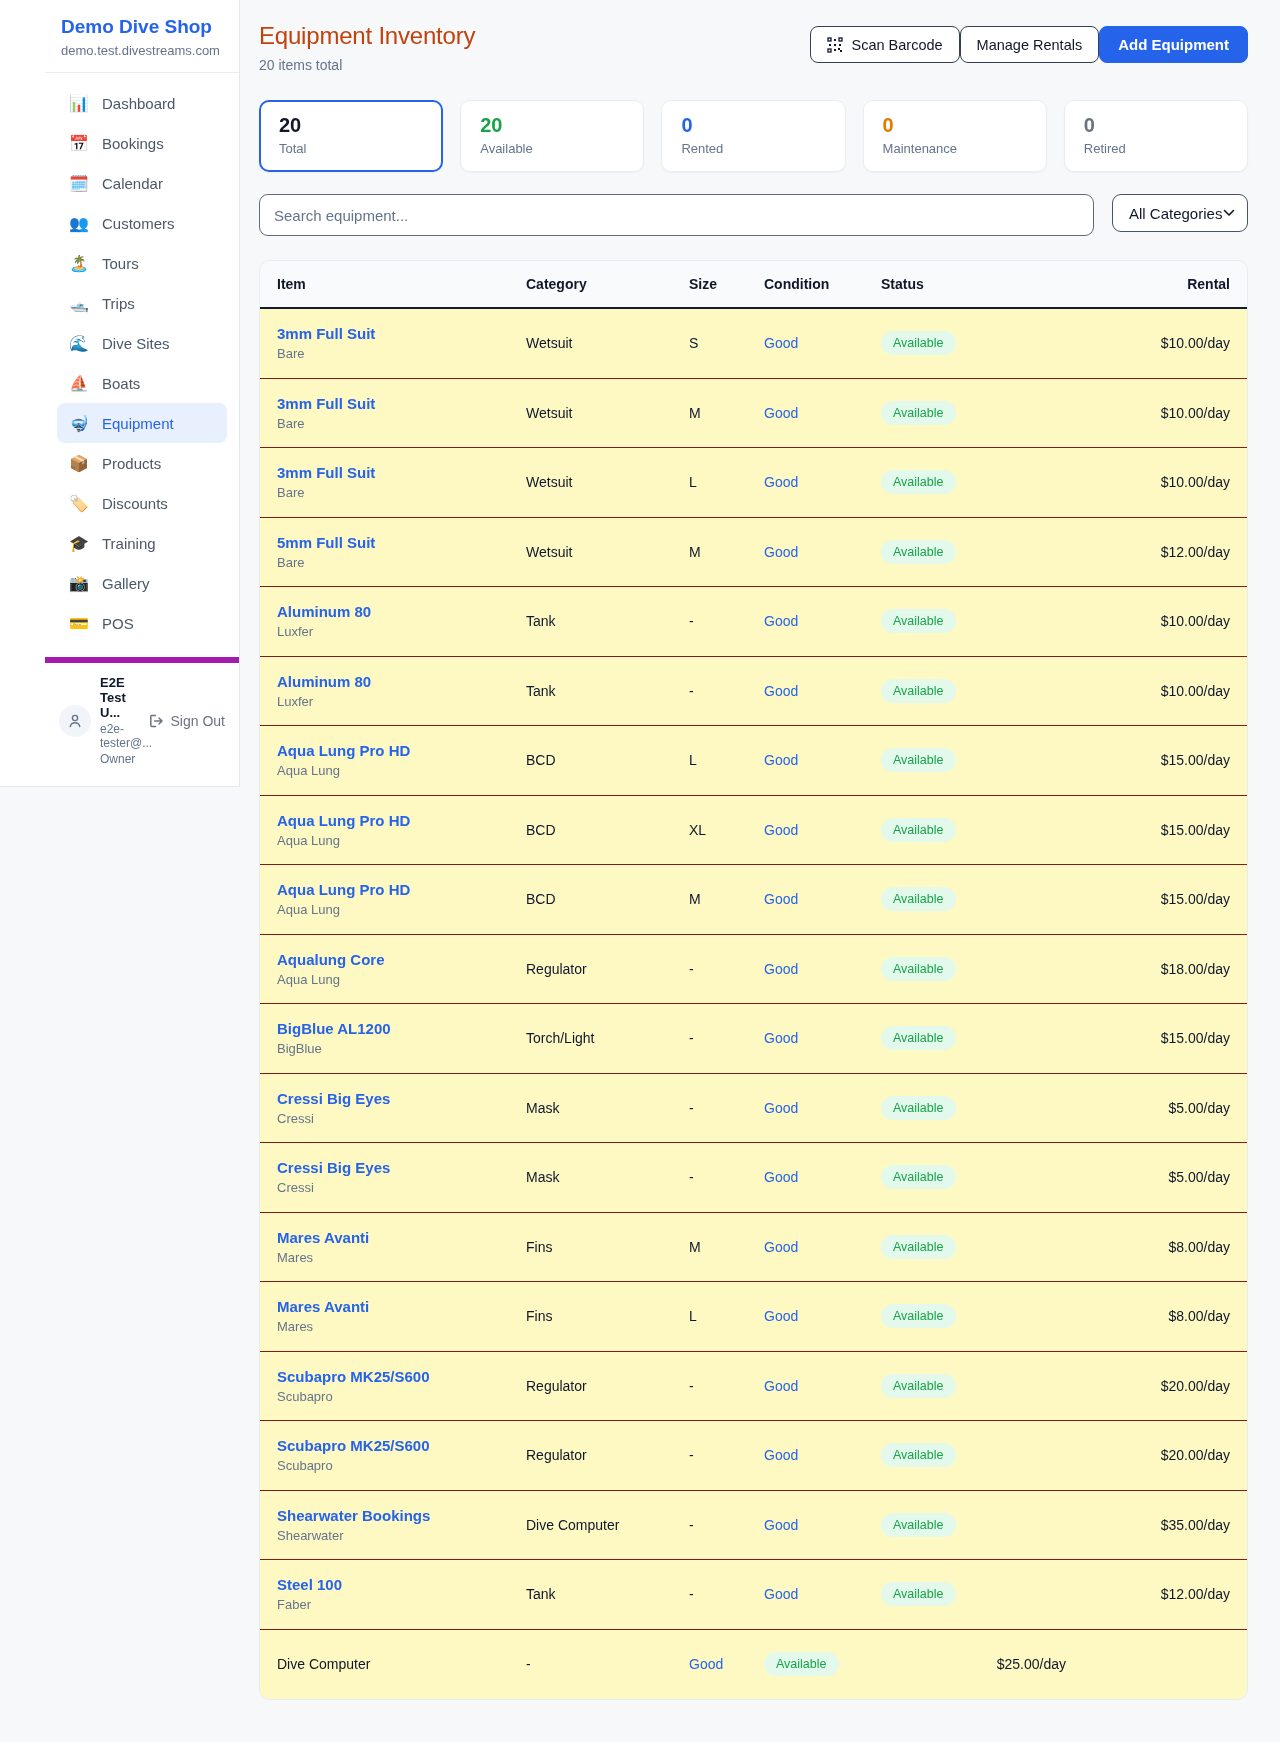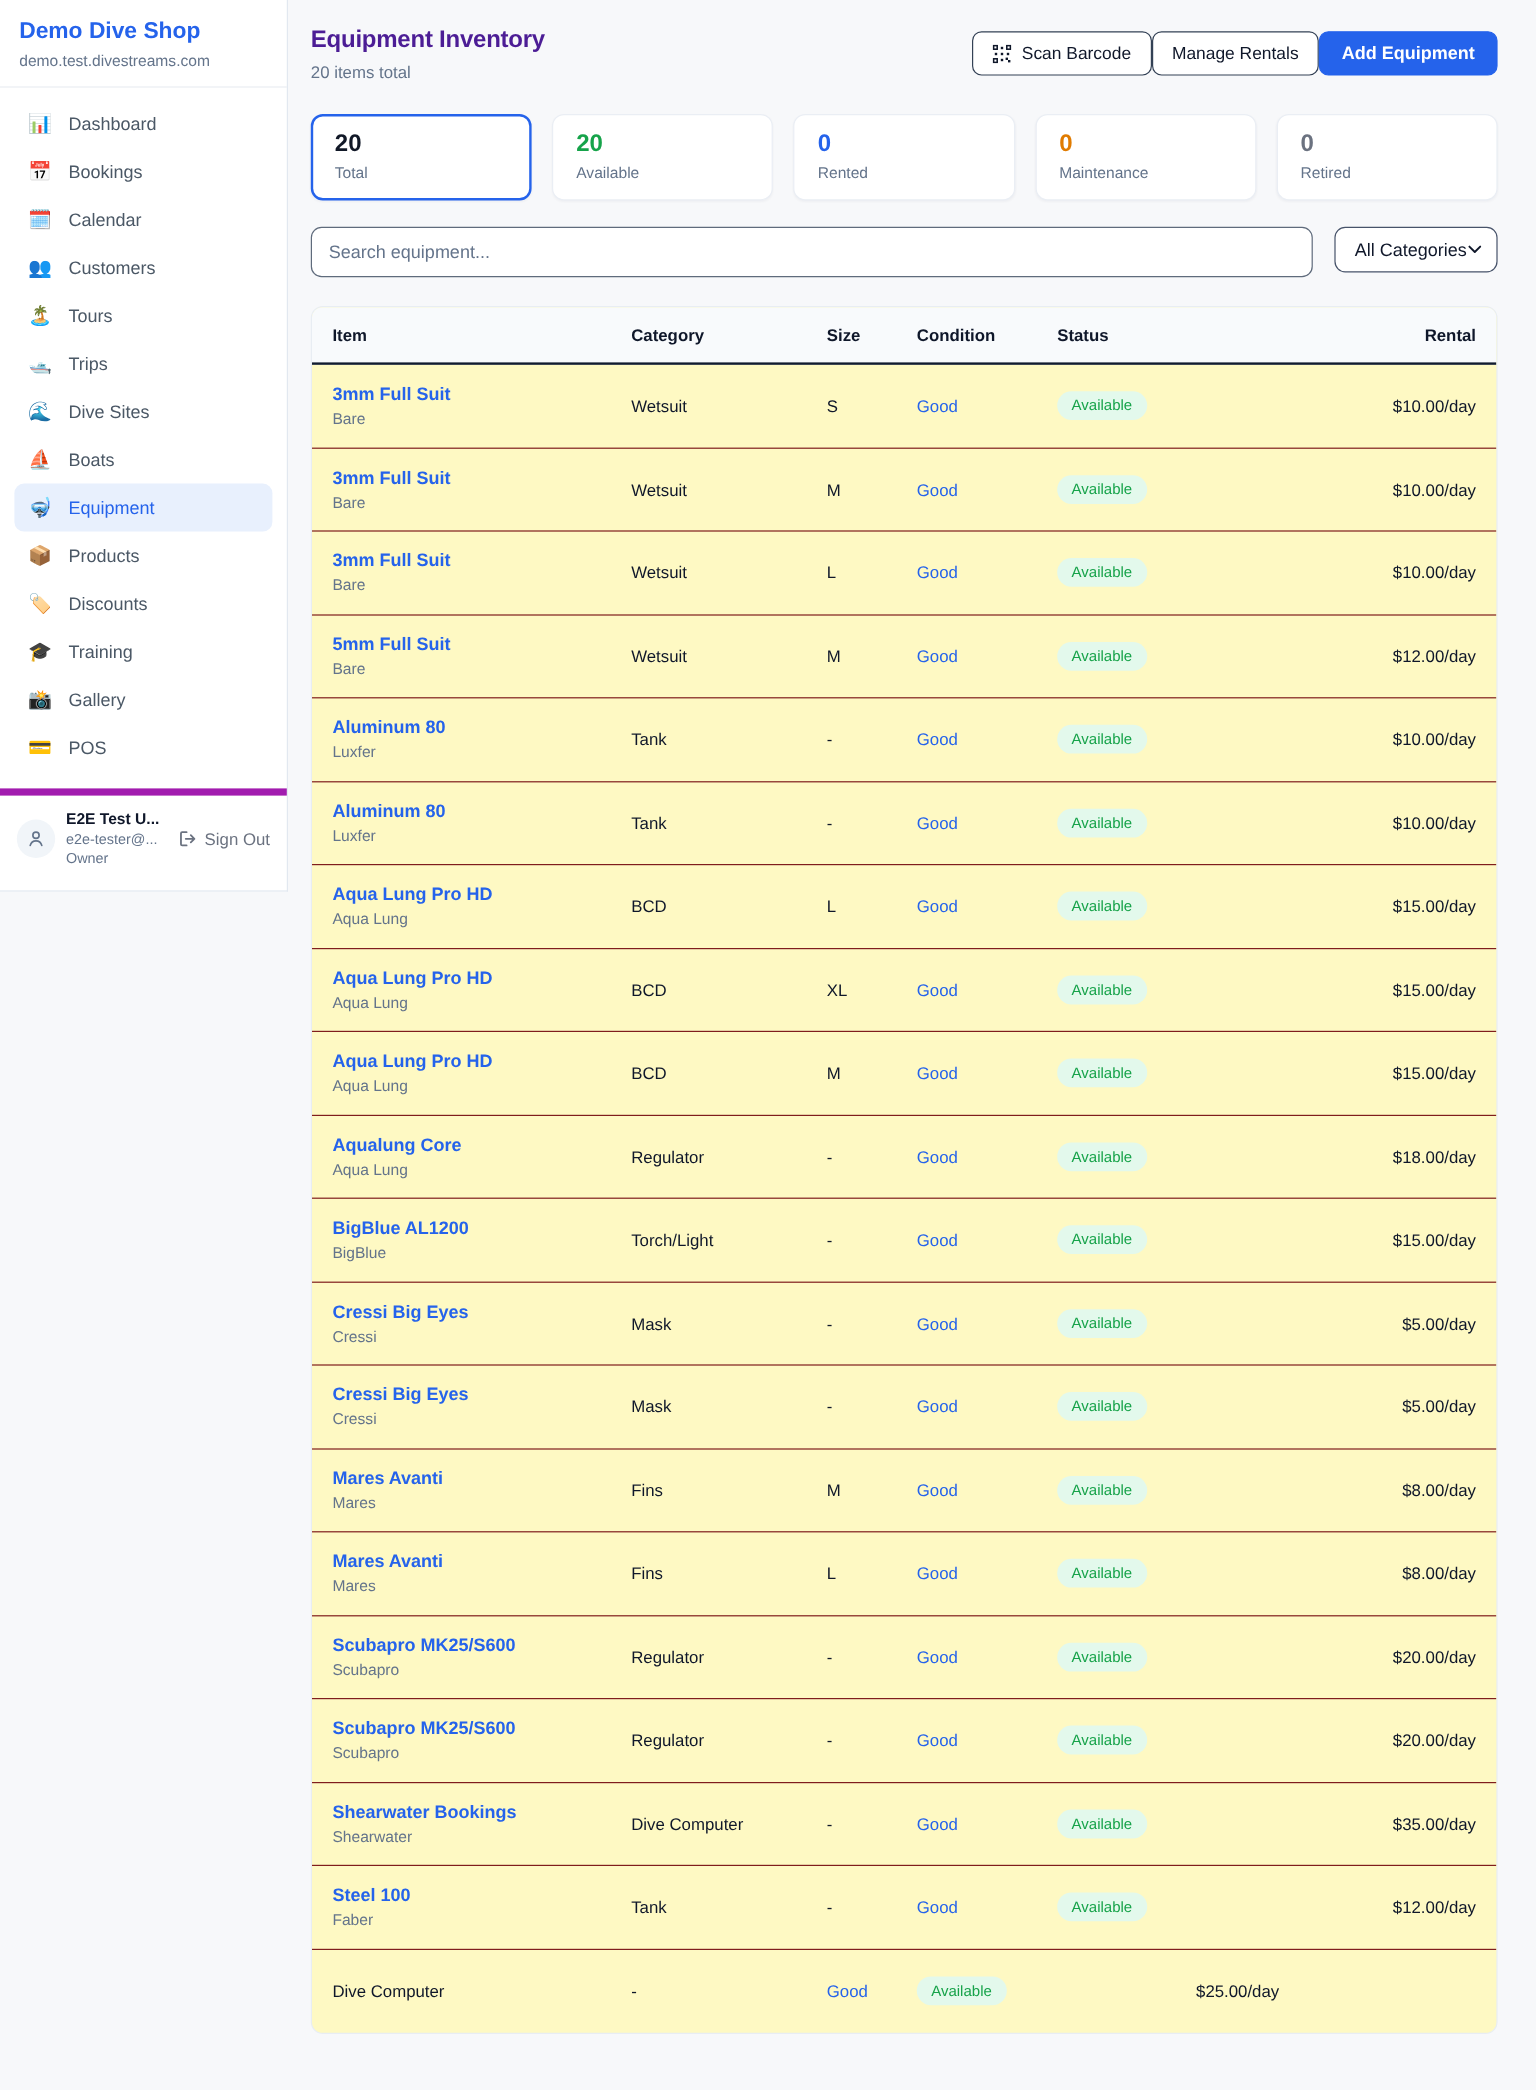--- a/index.html
+++ b/index.html
@@ -11,20 +11,21 @@
     display:flex;
     align-items:flex-start;
   }
   
   .sidebar {
     width:240px; flex:0 0 240px;
     background:#ffffff;
     border-right:1px solid #e2e8f0;
     border-bottom:1px solid #e2e8f0;
     padding-bottom:6px;
+    padding-left:45px;
   }
   .brand-block { padding:16px 16px 14px; border-bottom:1px solid #e9edf2; }
   .brand { color:#2563eb; font-size:19px; font-weight:700; }
   .brand-domain { color:#64748b; font-size:13px; margin-top:5px; }
   .nav { padding:10px 12px 6px; }
   .nav-item {
     display:flex; align-items:center; gap:13px;
     height:40px; padding:0 12px; border-radius:8px;
     font-size:15px; color:#4b5866; cursor:pointer;
   }
@@ -43,21 +44,21 @@
   .user-name { font-size:13px; font-weight:700; color:#0f172a; }
   .user-email, .user-role { font-size:12px; color:#64748b; margin-top:2px; }
   .signout {
     display:flex; align-items:center; gap:6px;
     background:none; border:none; color:#6b7280;
     font-size:14px; font-family:inherit; cursor:pointer; white-space:nowrap;
   }
   
   .main { flex:1; padding:22px 32px 20px 19px; }
   .page-head { display:flex; justify-content:space-between; align-items:flex-start; }
-  .page-title { font-size:20px; font-weight:700; color:#4c1d95; letter-spacing:-0.2px; }
+  .page-title { font-size:24px; font-weight:400; color:#c2410c; letter-spacing:-0.2px; }
   .page-subtitle { font-size:14px; color:#64748b; margin-top:7px; }
   .head-actions { display:flex; margin-top:4px; }
   .btn {
     display:flex; align-items:center; gap:8px;
     height:37px; padding:0 16px; border-radius:8px;
     font-size:14.5px; font-family:inherit; cursor:pointer;
     background:#fff; border:1px solid #334155; color:#0f172a; font-weight:500;
   }
   .btn-primary {
     background:#2563eb; border:1px solid #2563eb; color:#fff;

